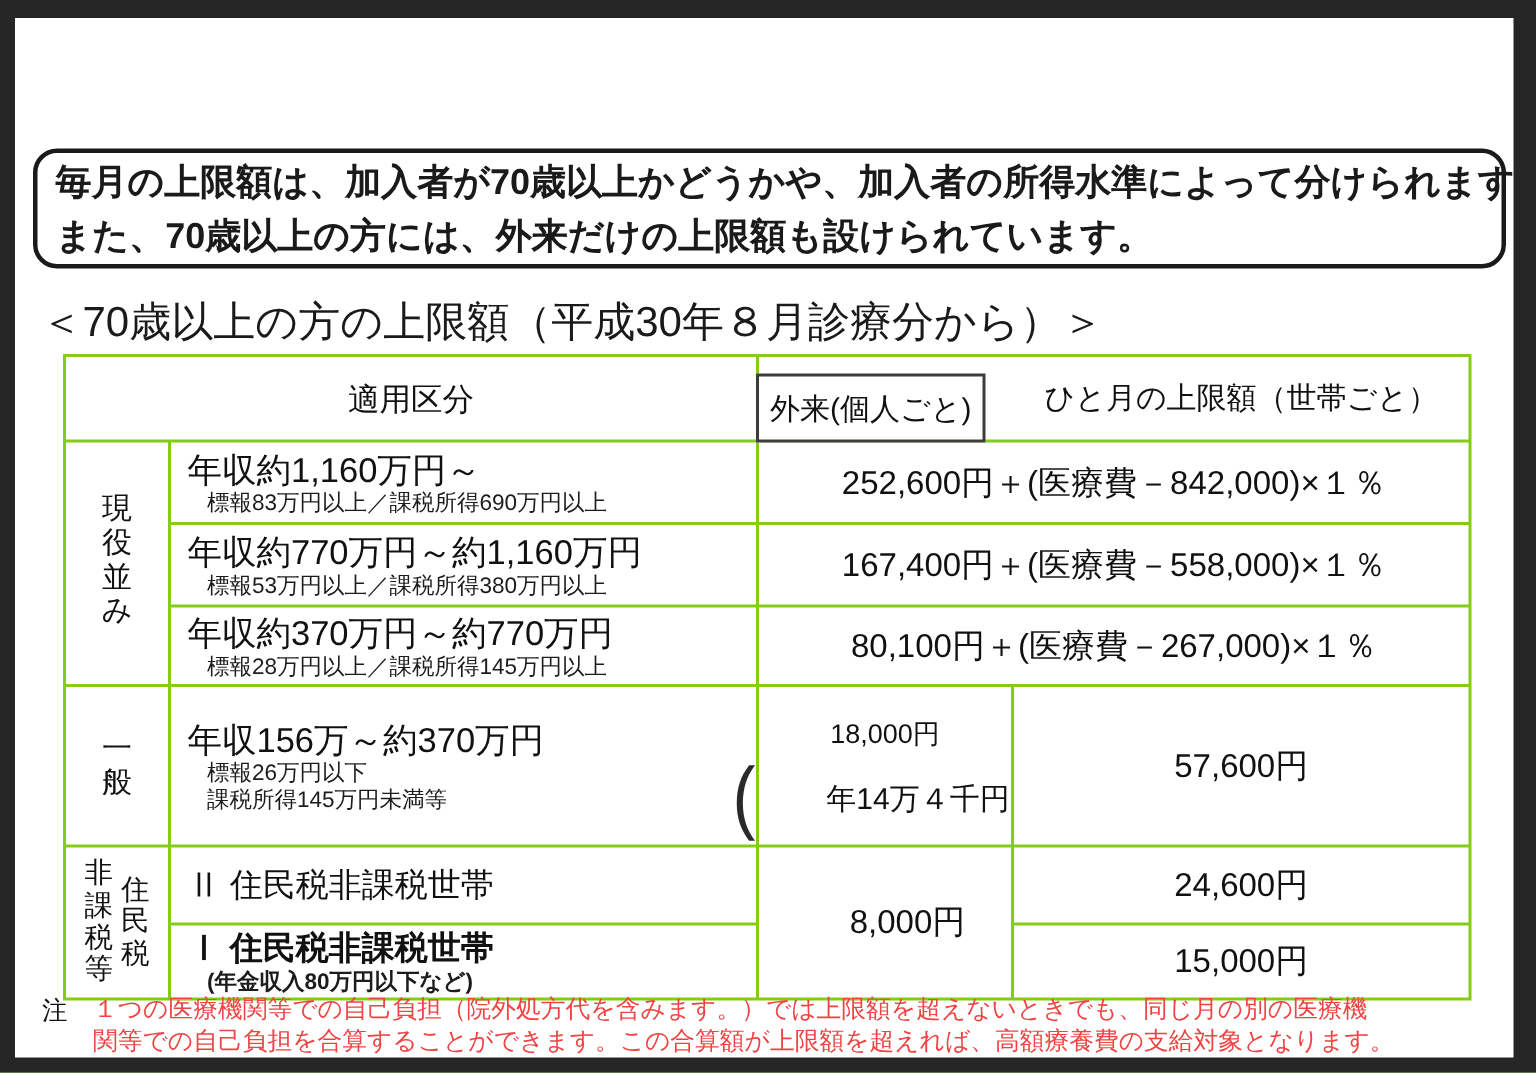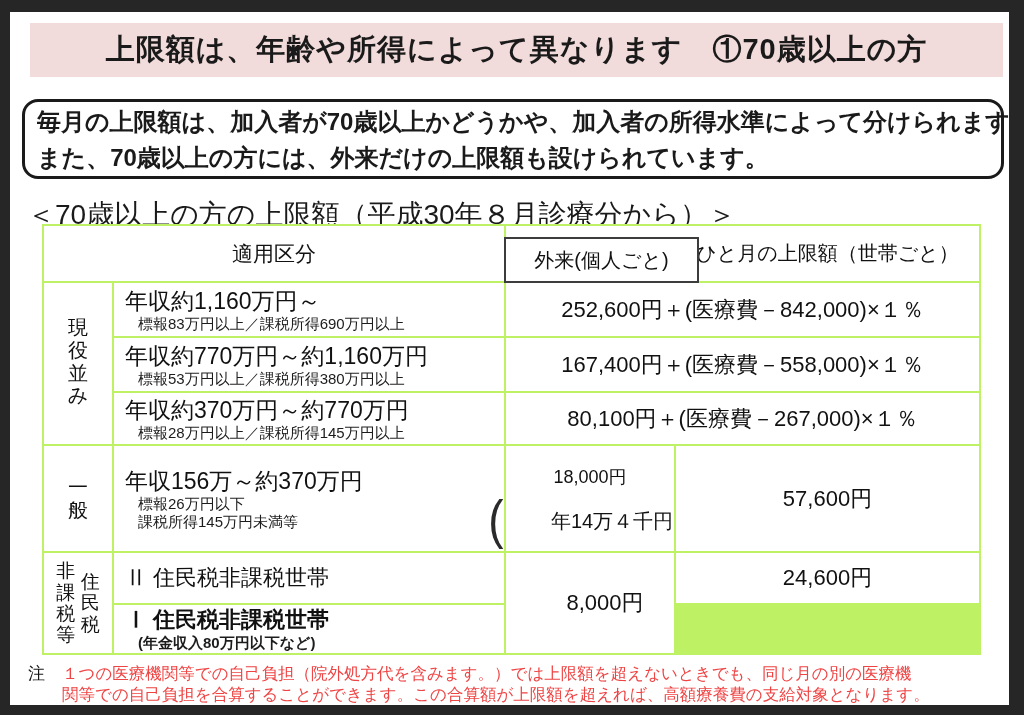--- a/index.html
+++ b/index.html
@@ -33,32 +33,32 @@
   .intro-box div { font-size:24px; font-weight:600; line-height:36px; white-space:nowrap; color:#1a1a1a; }
 
   
   .caption {
     position:absolute; left:27px; top:196px;
     font-size:28px; color:#1a1a1a; white-space:nowrap;
   }
 
   
   .tbl {
-    position:absolute; left:42px; top:224px;
+    position:absolute; left:42px; top:236px;
     display:grid;
     grid-template-columns:68px 390px 168px 303px;
     grid-template-rows:55px 53px 53px 51px 105px 50px 48px;
-    gap:2px; padding:2px; background:#bef264;
+    gap:2px; padding:2px; background:#84cc16;
   }
   .cell { background:#ffffff; display:flex; align-items:center; position:relative; }
 
   .h-cat   { grid-column:1/3; grid-row:1; justify-content:center; font-size:21px; }
   .h-right { grid-column:3/5; grid-row:1; }
   .gairai-box {
-    position:absolute; left:-2px; bottom:-2px; width:195px; height:46px;
+    position:absolute; left:-2px; bottom:-2px; width:153px; height:46px;
     background:#fff; border:2px solid #3c3c3c; z-index:5;
     display:flex; align-items:center; justify-content:center; font-size:20px;
   }
   .monthly-label {
     position:absolute; left:170px; right:0; top:0; bottom:0;
     display:flex; align-items:center; justify-content:center; font-size:20px;
   }
 
   .g-active { grid-column:1; grid-row:2/5; justify-content:center;font-family:Liberation Mono, monospace; }
   .g-general{ grid-column:1; grid-row:5;   justify-content:center; }
@@ -109,23 +109,20 @@
   }
   .note-label { font-size:17px; line-height:21px; width:34px; flex:0 0 34px; }
   .note-body div { font-size:16.5px; line-height:21px; white-space:nowrap; color:#ef4444; }
 </style>
 </head>
 <body>
 
 <div class="page">
   <div class="frame"></div>
 
-  <div class="title-bar">
-    <span>上限額は、年齢や所得によって異なります　①70歳以上の方</span>
-  </div>
 
   <div class="intro-box">
     <div>毎月の上限額は、加入者が70歳以上かどうかや、加入者の所得水準によって分けられます。</div>
     <div>また、70歳以上の方には、外来だけの上限額も設けられています。</div>
   </div>
 
   <div class="caption">＜70歳以上の方の上限額（平成30年８月診療分から）＞</div>
 
   <div class="tbl">
 
@@ -181,20 +178,21 @@
     <div class="cell g-exempt">
       <div class="v-stack">非課税等</div>
       <div class="v-stack">住民税</div>
     </div>
     <div class="cell cat cat6">
       <div class="income">Ⅰ 住民税非課税世帯</div>
       <div class="detail">(年金収入80万円以下など)</div>
     </div>
     <div class="cell money out56">8,000円</div>
     <div class="cell money mon5">24,600円</div>
+    <div class="cell money mon6">15,000円</div>
   </div>
 
   <div class="note">
     <div class="note-label">注</div>
     <div class="note-body">
       <div>１つの医療機関等での自己負担（院外処方代を含みます。）では上限額を超えないときでも、同じ月の別の医療機</div>
       <div>関等での自己負担を合算することができます。この合算額が上限額を超えれば、高額療養費の支給対象となります。</div>
     </div>
   </div>
 </div>

